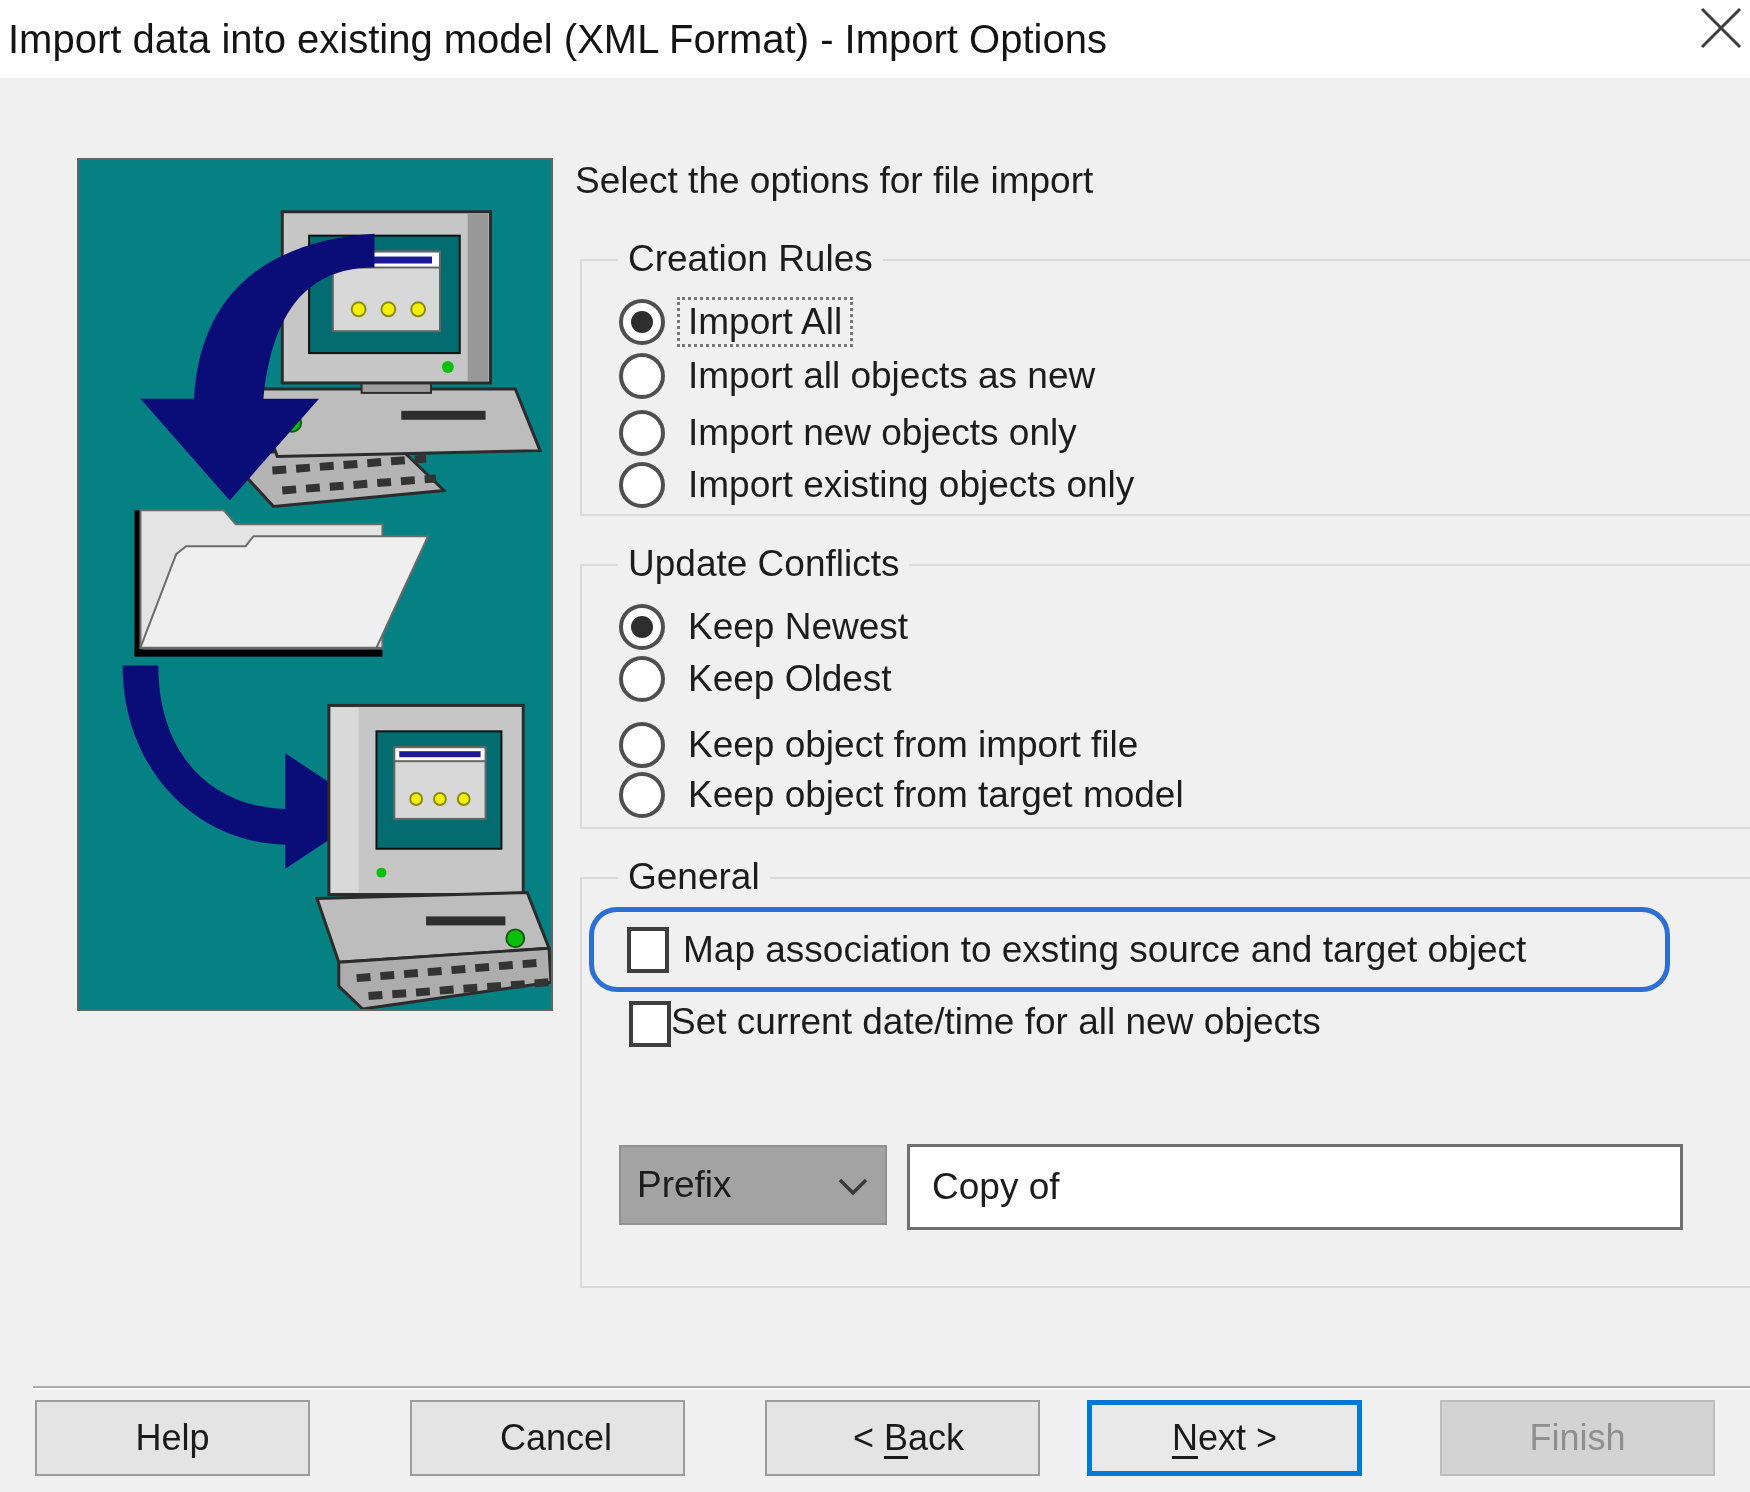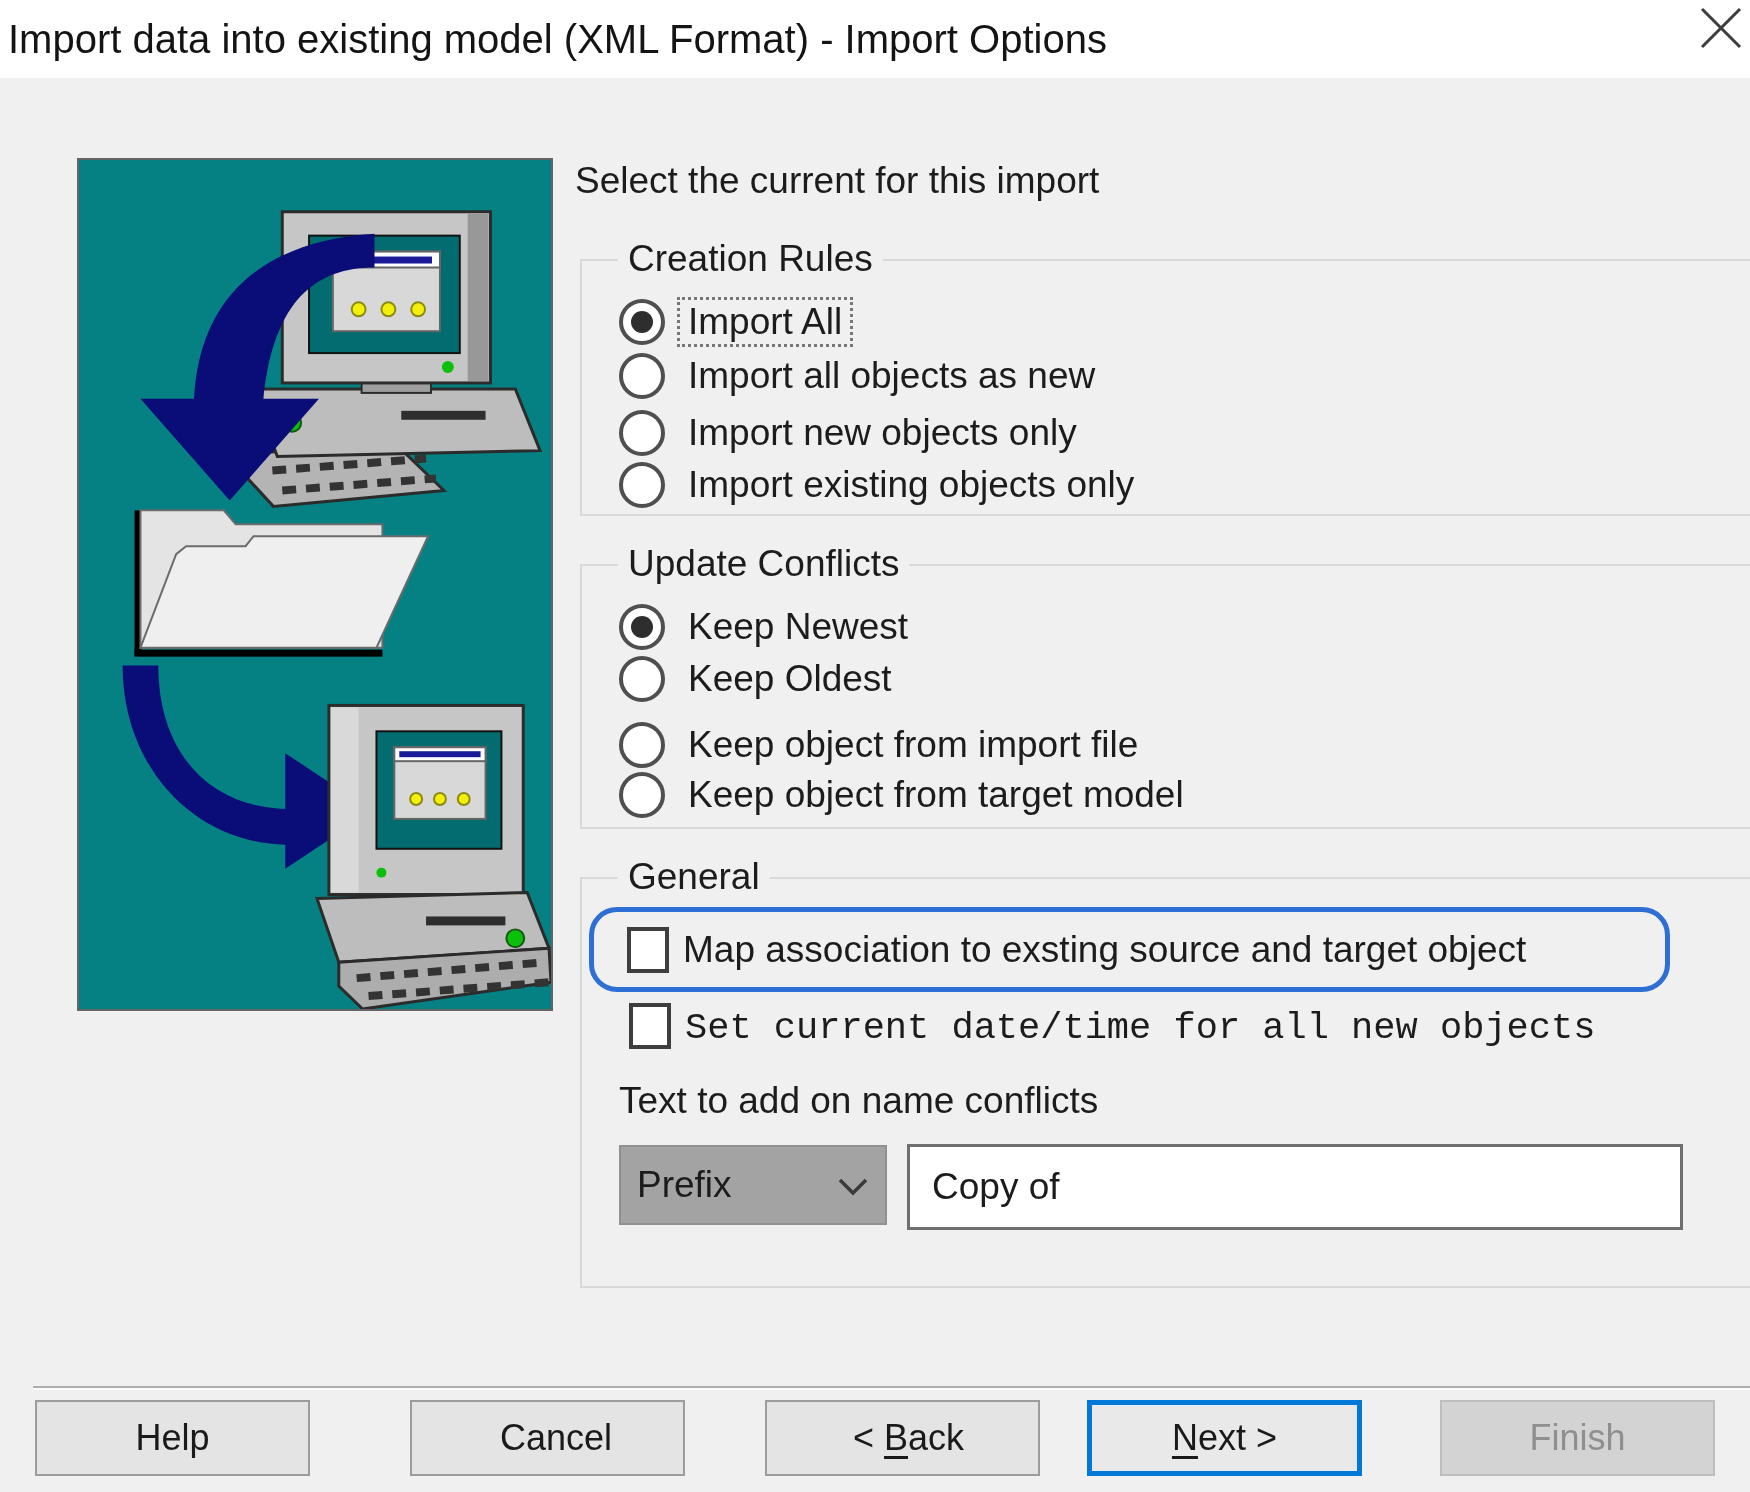--- a/index.html
+++ b/index.html
@@ -70,21 +70,21 @@
     width:42px;height:46px;border:4px solid #3e3e3e;background:#fff;
     box-sizing:border-box;flex-shrink:0;
   }
   .hl-wrap{
     position:absolute;left:7px;top:28px;width:1081px;height:85px;
     box-sizing:border-box;border:5px solid transparent;border-radius:18px;
     display:flex;align-items:center;padding-left:33px;gap:14px;
   }
   .hl-wrap.highlighted{border-color:#2e6fd6;border-radius:28px;}
   .cb-label{font-size:37px;white-space:nowrap;}
-  .cb-row2{position:absolute;left:47px;top:122px;height:48px;display:flex;align-items:flex-end;gap:14px;font-family:Liberation Mono, monospace;}
+  .cb-row2{position:absolute;left:47px;top:122px;height:48px;display:flex;align-items:flex-start;}
   .conflict-label{position:absolute;left:37px;top:201px;font-size:37px;}
   .combo{
     position:absolute;left:37px;top:266px;width:268px;height:80px;
     background:#a3a3a3;border:2px solid #919191;box-sizing:border-box;
     display:flex;align-items:center;justify-content:space-between;
     padding:12px 16px;font-size:37px;
   }
   .text-input{
     position:absolute;left:325px;top:265px;width:776px;height:86px;
     border:3px solid #6f6f6f;box-sizing:border-box;background:#fff;
@@ -173,21 +173,21 @@
         <polygon points="240,742 452,736 474,792 262,806" fill="#bdbdbd" stroke="#2b2b2b" stroke-width="3"></polygon>
         <rect x="350" y="760" width="80" height="9" fill="#2e2e2e"></rect>
         <circle cx="440" cy="782" r="9" fill="#0bbf0b" stroke="#155715" stroke-width="2"></circle>
         <polygon points="262,806 474,792 476,826 286,853 262,830" fill="#adadad" stroke="#2b2b2b" stroke-width="3"></polygon>
         <line x1="280" y1="822" x2="470" y2="806" stroke="#333" stroke-width="8" stroke-dasharray="14 10"></line>
         <line x1="292" y1="840" x2="476" y2="826" stroke="#333" stroke-width="8" stroke-dasharray="14 10"></line>
       </g>
     </svg>
   </div>
 
-  <div class="intro">Select the current for this import</div>
+  <div class="intro">Select the options for file import</div>
 
   <div class="group g1">
     <div class="legend">Creation Rules</div>
     <div class="row" style="top:37px">
       <span class="radio selected">
           <span class="dot"></span>
         </span>
       <span class="opt-label focused">Import All</span>
     </div>
     <div class="row" style="top:91px">
@@ -232,21 +232,20 @@
     <div class="hl-wrap highlighted">
       <span class="checkbox"></span>
       <span class="cb-label">Map association to exsting source and target object</span>
     </div>
 
     <div class="cb-row2">
       <span class="checkbox"></span>
       <span class="cb-label">Set current date/time for all new objects</span>
     </div>
 
-    <div class="conflict-label">Text to add on name conflicts</div>
 
     <div class="combo">
       <span>Prefix</span>
       <span>
         <svg width="32" height="20" viewBox="0 0 32 20">
           <polyline points="3,3 16,16 29,3" fill="none" stroke="#3a3a3a" stroke-width="3.5"></polyline>
         </svg>
       </span>
     </div>
 

